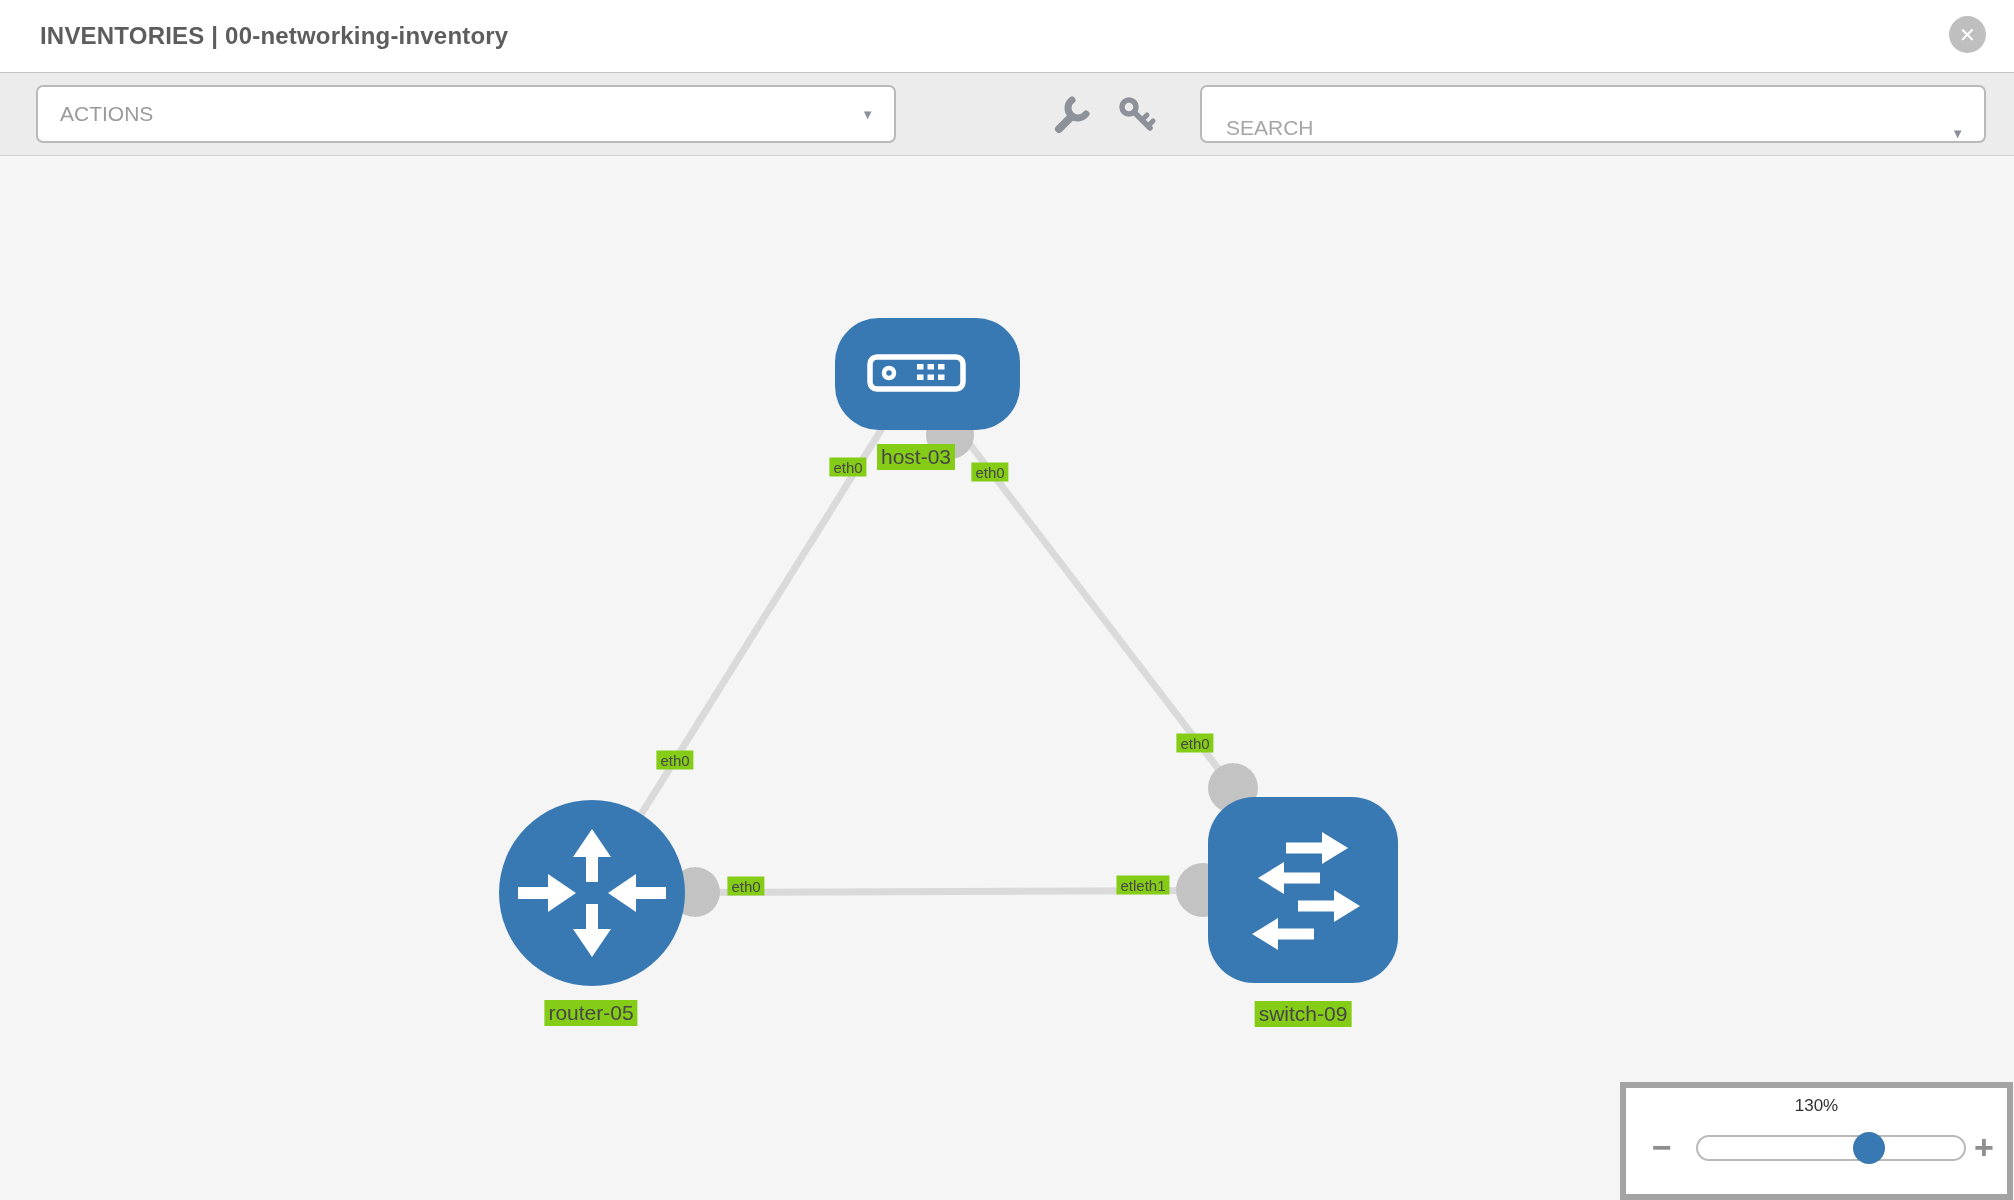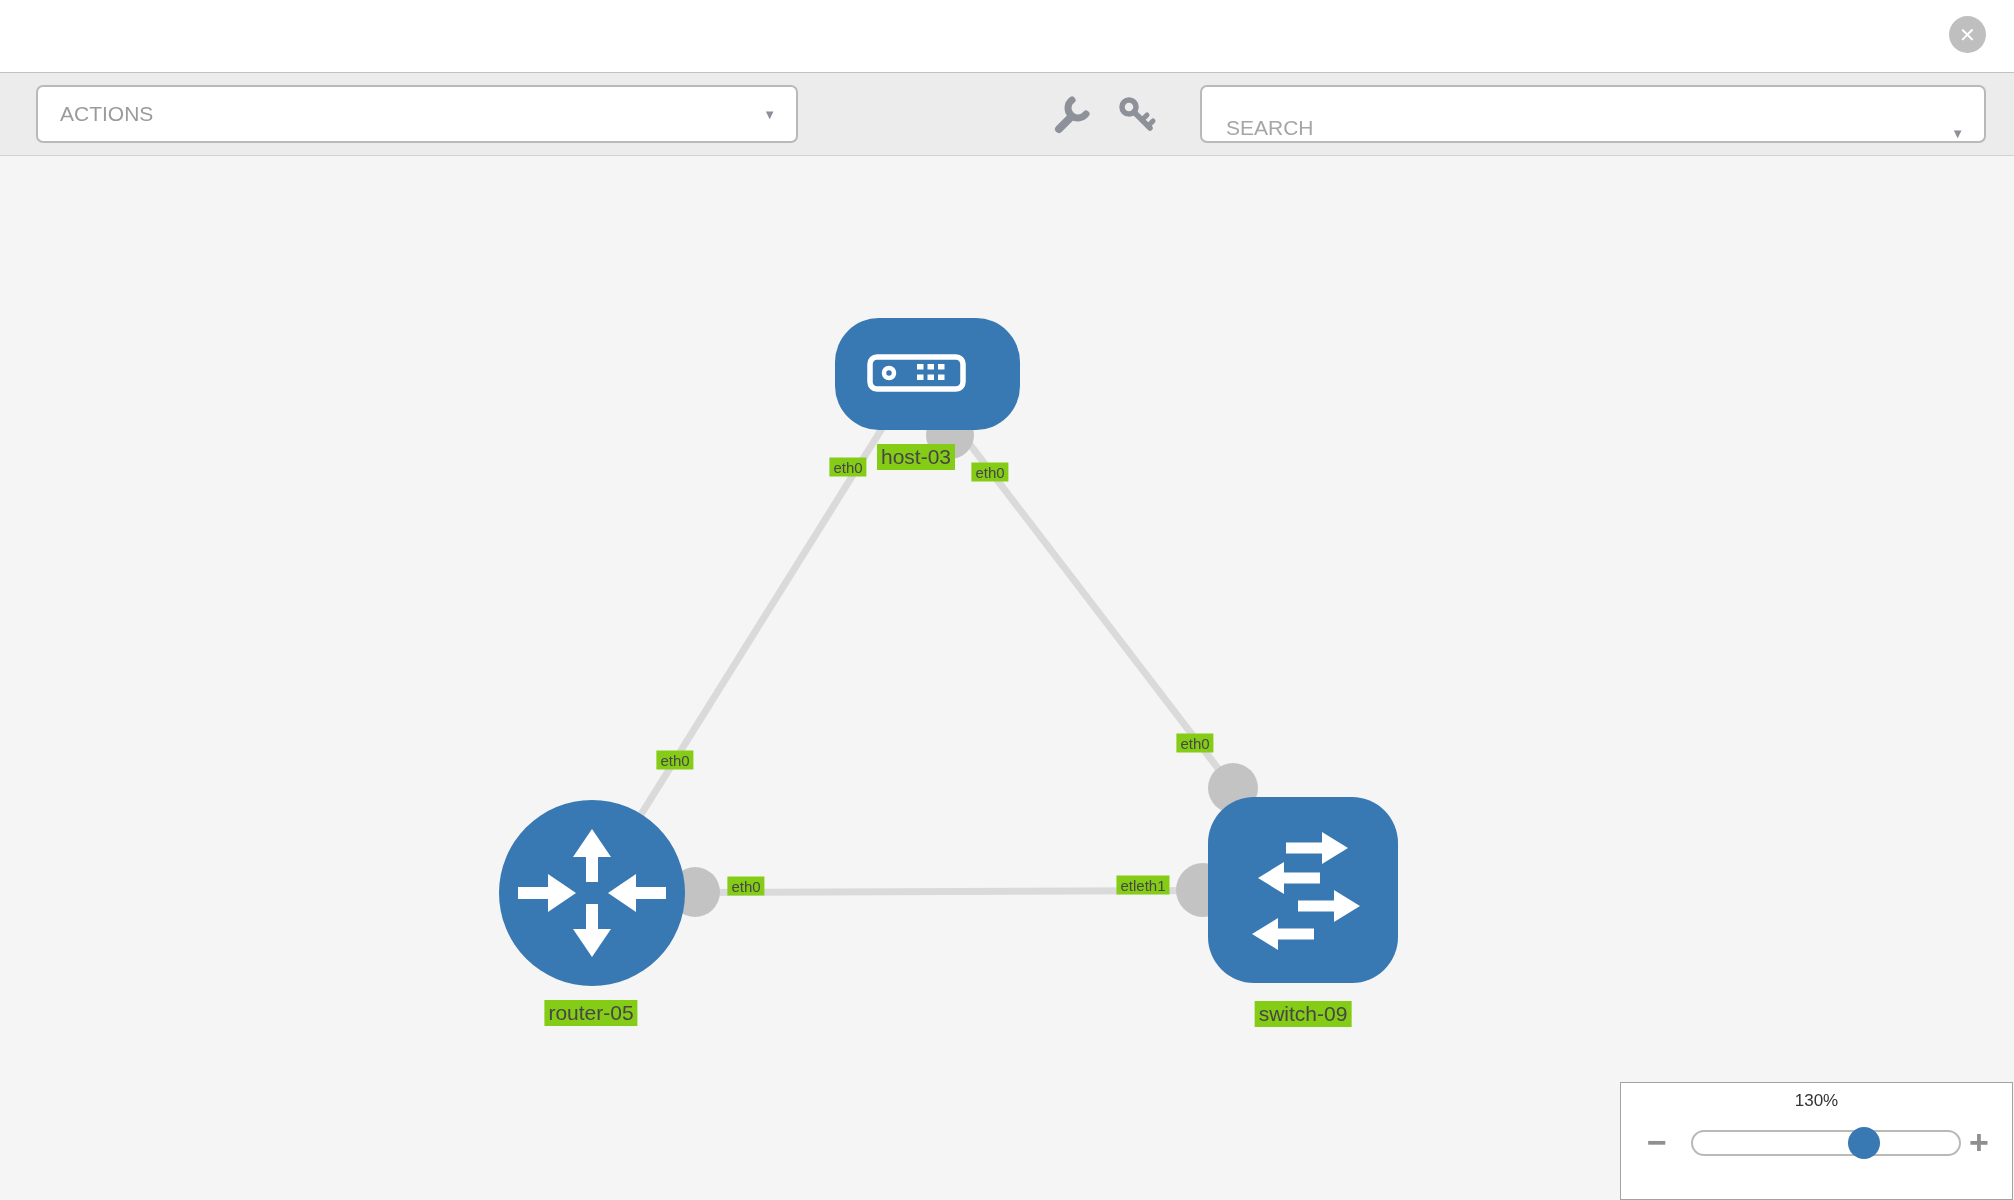--- a/index.html
+++ b/index.html
@@ -27,21 +27,21 @@
   .toolbar{
     position:absolute;left:0;top:72px;width:2014px;height:84px;
     background:#ececec;border-top:1px solid #c2c2c2;border-bottom:1px solid #d2d2d2;
     box-sizing:border-box;
   }
   .combo{
     position:absolute;top:12px;height:58px;background:#fff;
     border:2px solid #b9b9b9;border-radius:7px;box-sizing:border-box;
     display:flex;align-items:center;
   }
-  .combo-actions{left:36px;width:762px;justify-content:center;}
+  .combo-actions{left:36px;width:860px;justify-content:center;}
   .combo-search{left:1200px;width:786px;align-items:flex-end;}
   .combo-label{
     margin-left:22px;font-size:21px;color:#9b9b9b;flex:1 1 auto;
   }
   .combo input{
     border:none;outline:none;flex:1 1 auto;margin-left:22px;
     font-size:21px;color:#555;background:transparent;
     font-family:"Liberation Sans","DejaVu Sans",sans-serif;
   }
   .combo input::placeholder{color:#a6a6a6;opacity:1;}
@@ -60,21 +60,21 @@
   .canvas svg{position:absolute;left:0;top:0;}
   .net-label{
     position:absolute;transform:translate(-50%,-50%);
     background:#84cc16;color:#474747;padding:1px 4px;white-space:nowrap;
   }
   .node-label{font-size:21px;}
   .if-label{font-size:15px;}
   
   .zoom-panel{
     position:absolute;left:1620px;top:926px;width:393px;height:118px;
-    background:#ffffff;border:1px solid #a3a3a3;box-sizing:border-box;
+    background:#ffffff;border:6px solid #a3a3a3;box-sizing:border-box;
   }
   .zoom-level{
     position:absolute;left:0;top:8px;width:100%;text-align:center;
     font-size:17px;color:#333;
   }
   .zoom-minus,.zoom-plus{
     position:absolute;color:#8f8f8f;font-weight:bold;cursor:pointer;
     font-size:34px;line-height:1;
   }
   .zoom-minus{left:26px;top:42px;}
@@ -85,20 +85,21 @@
   }
   .zoom-thumb{
     position:absolute;left:155px;top:-5px;width:32px;height:32px;
     border-radius:50%;background:#3878b3;cursor:grab;
   }
 </style>
 </head>
 <body>
 
 <div class="header">
+  <div class="header-title">INVENTORIES | 00-networking-inventory</div>
   <div class="close-btn">
     <span>✕</span>
   </div>
 </div>
 
 <div class="toolbar">
 
   <div class="combo combo-actions">
     <span class="combo-label">ACTIONS</span>
     <span class="caret">▼</span>

